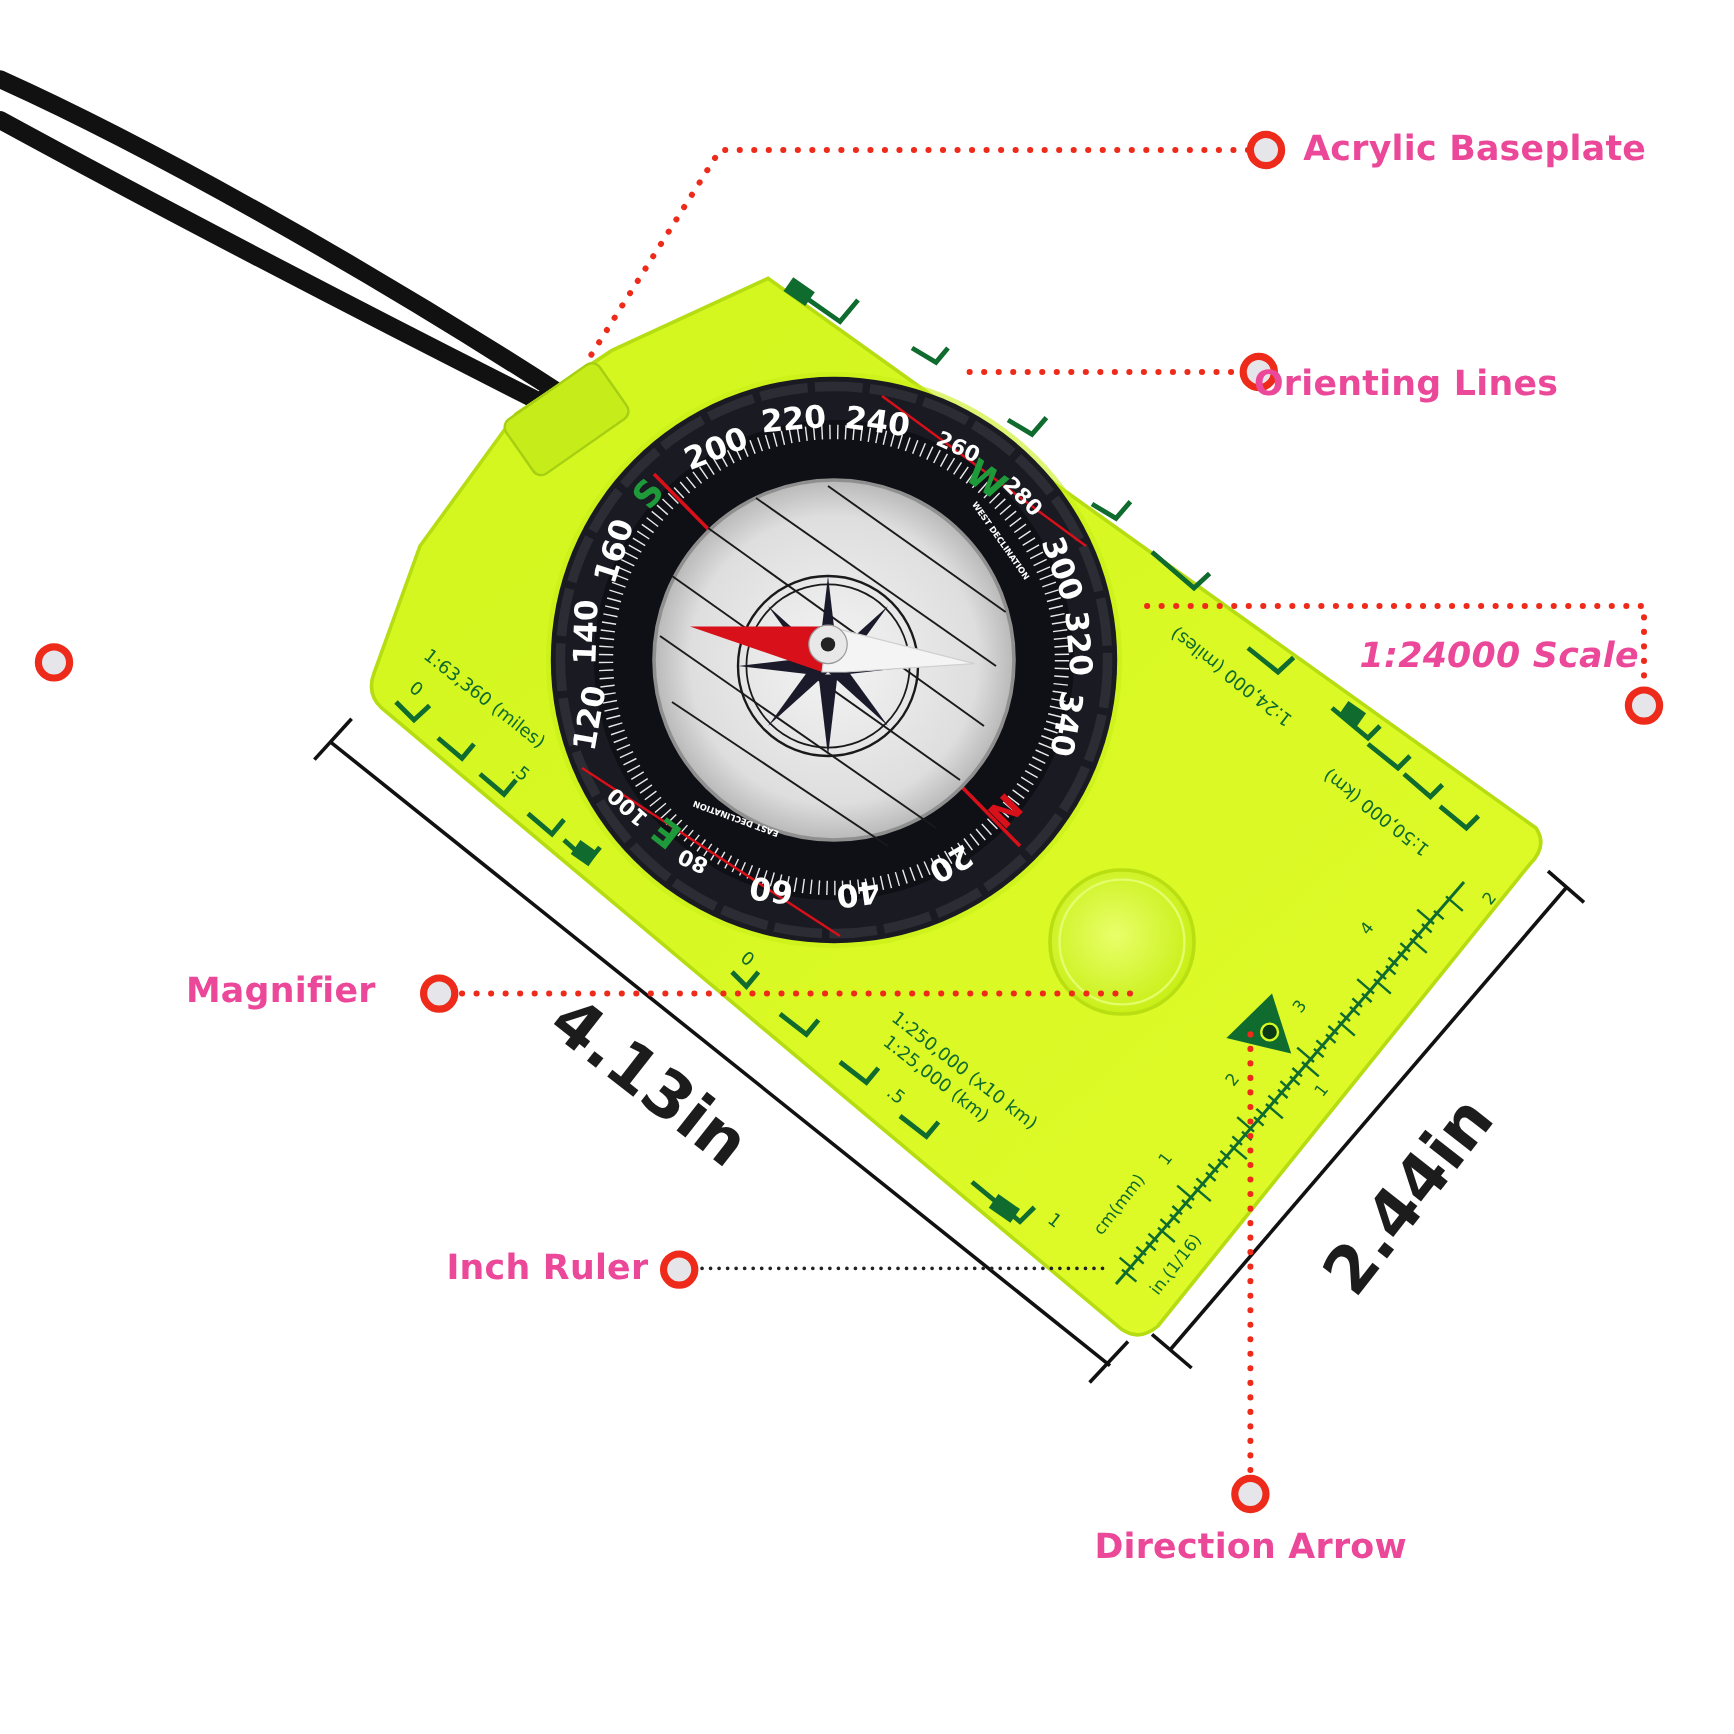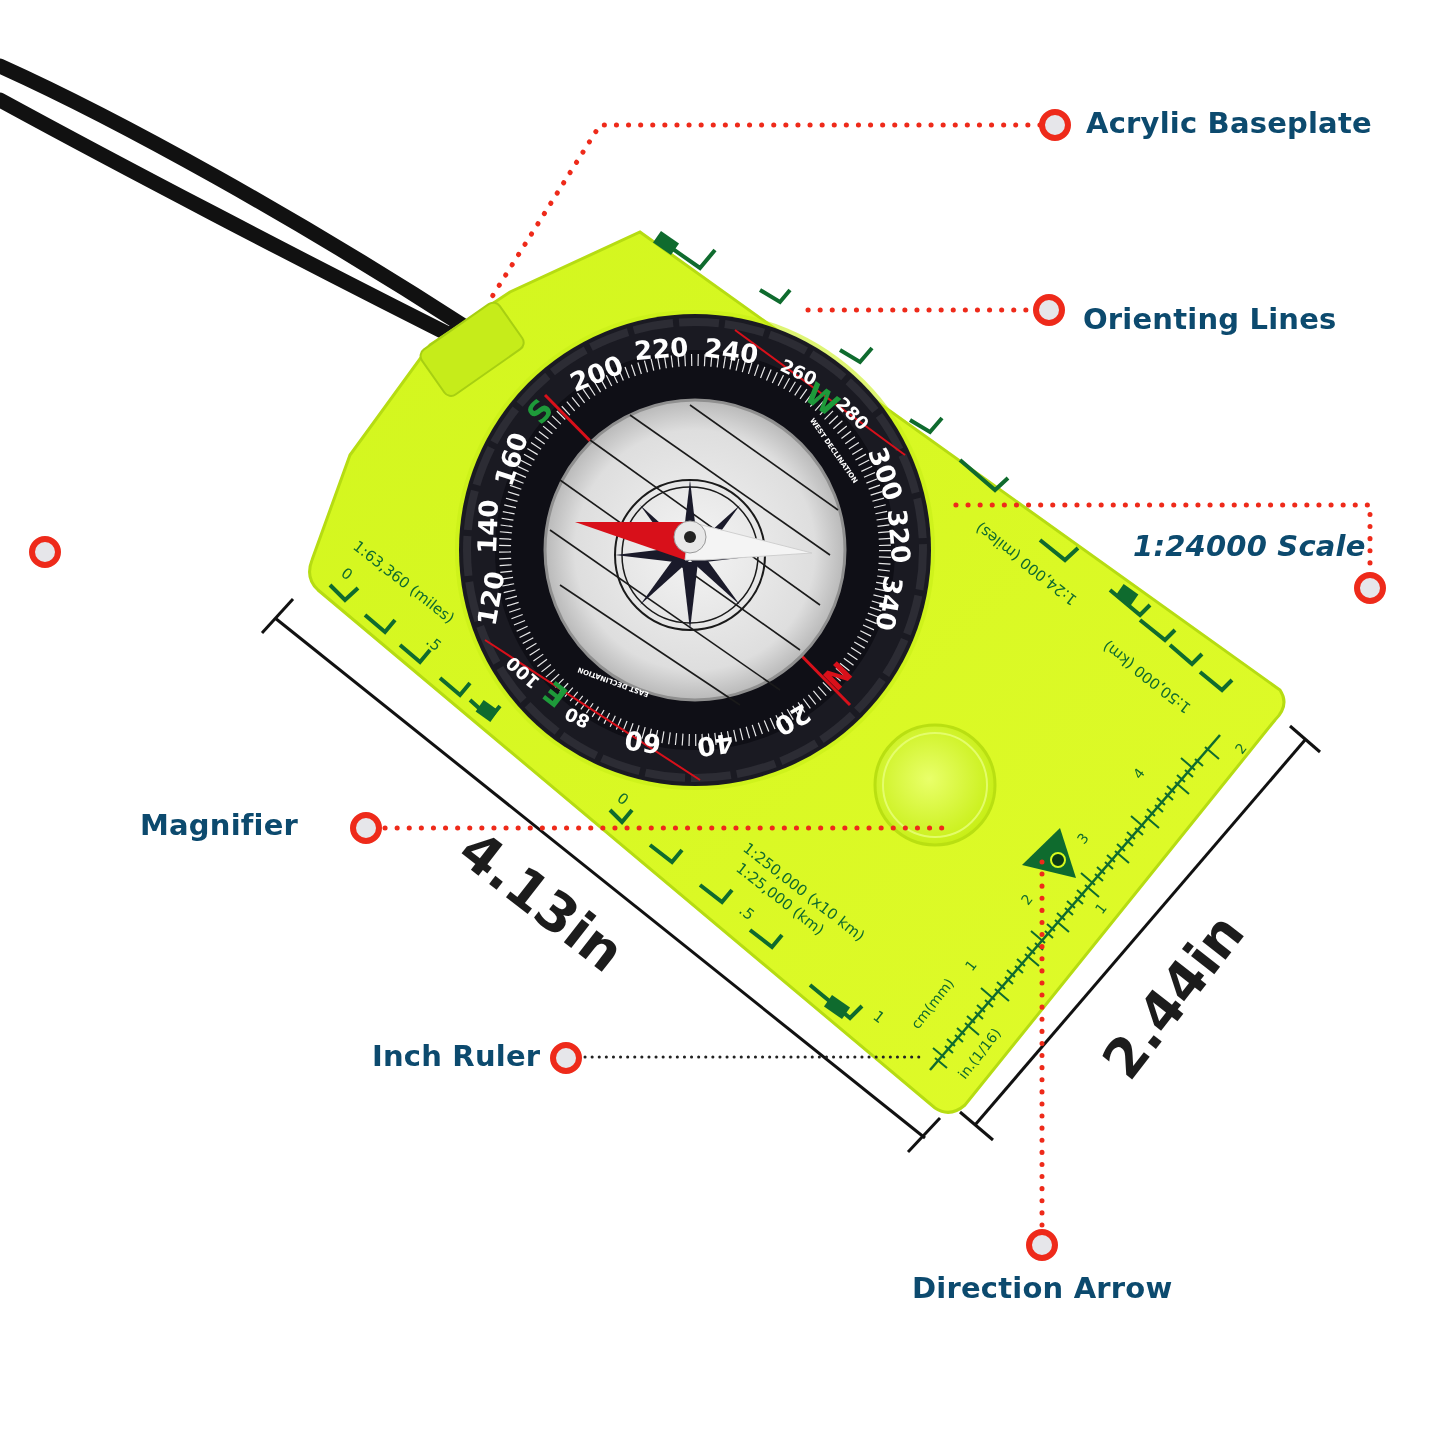--- a/index.html
+++ b/index.html
@@ -1,20 +1,20 @@
 <!DOCTYPE html>
 <html><head>
   <meta charset="utf-8">
   <style>
     html, body { margin: 0; padding: 0; background: #ffffff; }
     body { width: 1445px; height: 1445px; position: relative; overflow: hidden;
            font-family: "DejaVu Sans", "Liberation Sans", sans-serif; }
     .stage { position: absolute; left: 0; top: 0; width: 1445px; height: 1445px; }
     .label { position: absolute; font-family: "DejaVu Sans", sans-serif; font-weight: 700;
-             color: #0c4a6e; font-size: 29px; letter-spacing: 0.2px; white-space: nowrap; }
+             color: #ec4899; font-size: 29px; letter-spacing: 0.2px; white-space: nowrap; }
     .dim { position: absolute; font-family: "DejaVu Sans", sans-serif; font-weight: 700;
            color: #1c1c1c; font-size: 54px; white-space: nowrap; transform-origin: left top; }
     svg text { font-family: "DejaVu Sans", sans-serif; }
   </style>
 </head>
 <body>
 
 <div class="stage">
 
   <svg width="1445" height="1445" viewBox="0 0 1445 1445" style="position:absolute;left:0;top:0">
@@ -209,21 +209,21 @@
       <circle cx="1049" cy="310" r="13"></circle>
       <circle cx="1370" cy="588" r="13"></circle>
       <circle cx="45" cy="552" r="13"></circle>
       <circle cx="366" cy="828" r="13"></circle>
       <circle cx="566" cy="1058" r="13"></circle>
       <circle cx="1042" cy="1245" r="13"></circle>
     </g>
   </svg>
 
   <div class="label" style="left:1086px; top:106px;">Acrylic Baseplate</div>
-  <div class="label" style="left:1083px; top:302px;">Orienting Lines</div>
+  <div class="label" style="left:1045px; top:302px;">Orienting Lines</div>
   <div class="label" style="left:1133px; top:529px;font-style:italic;">1:24000 Scale</div>
-  <div class="label" style="left:140px; top:808px;">Magnifier</div>
+  <div class="label" style="left:155px; top:808px;">Magnifier</div>
   <div class="label" style="left:372px; top:1039px;text-align:center;">Inch Ruler</div>
   <div class="label" style="left:912px; top:1271px;text-align:center;">Direction Arrow</div>
 
   <div class="dim" style="left:486px; top:818px; transform: rotate(38deg);">4.13in</div>
   <div class="dim" style="left:1090px; top:1052px; transform: rotate(-52deg);">2.44in</div>
 </div>
 
 </body></html>

